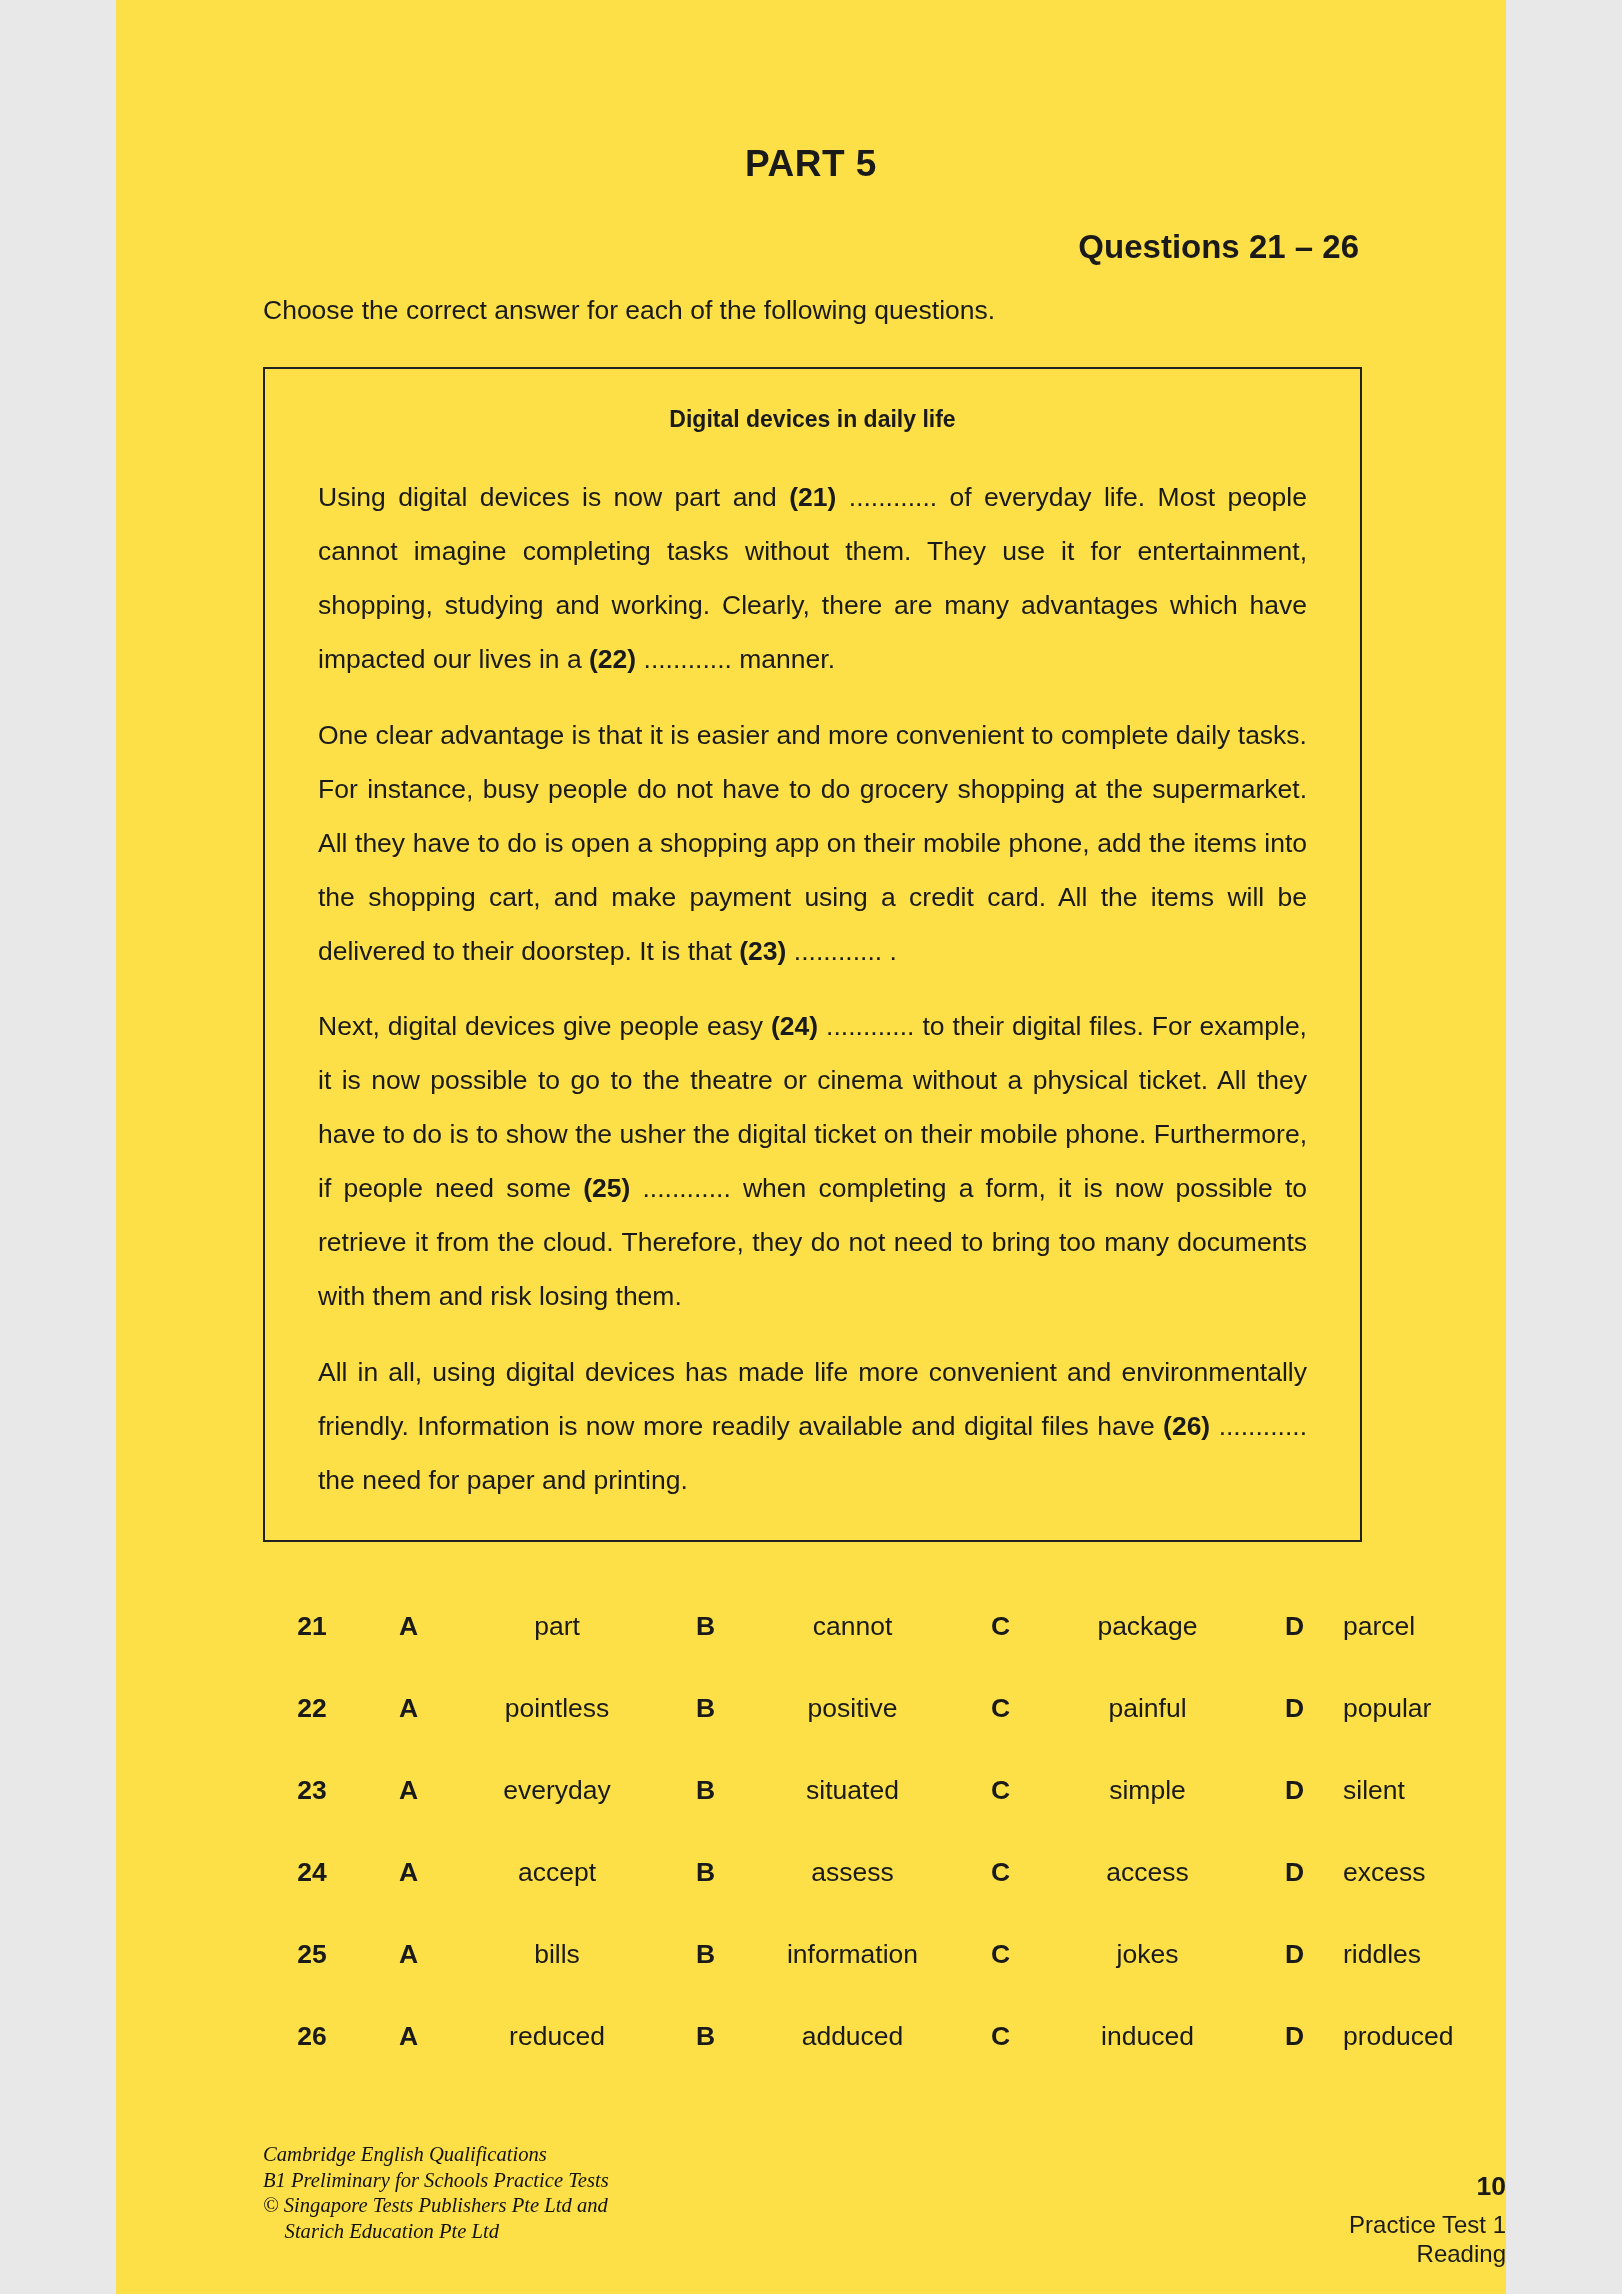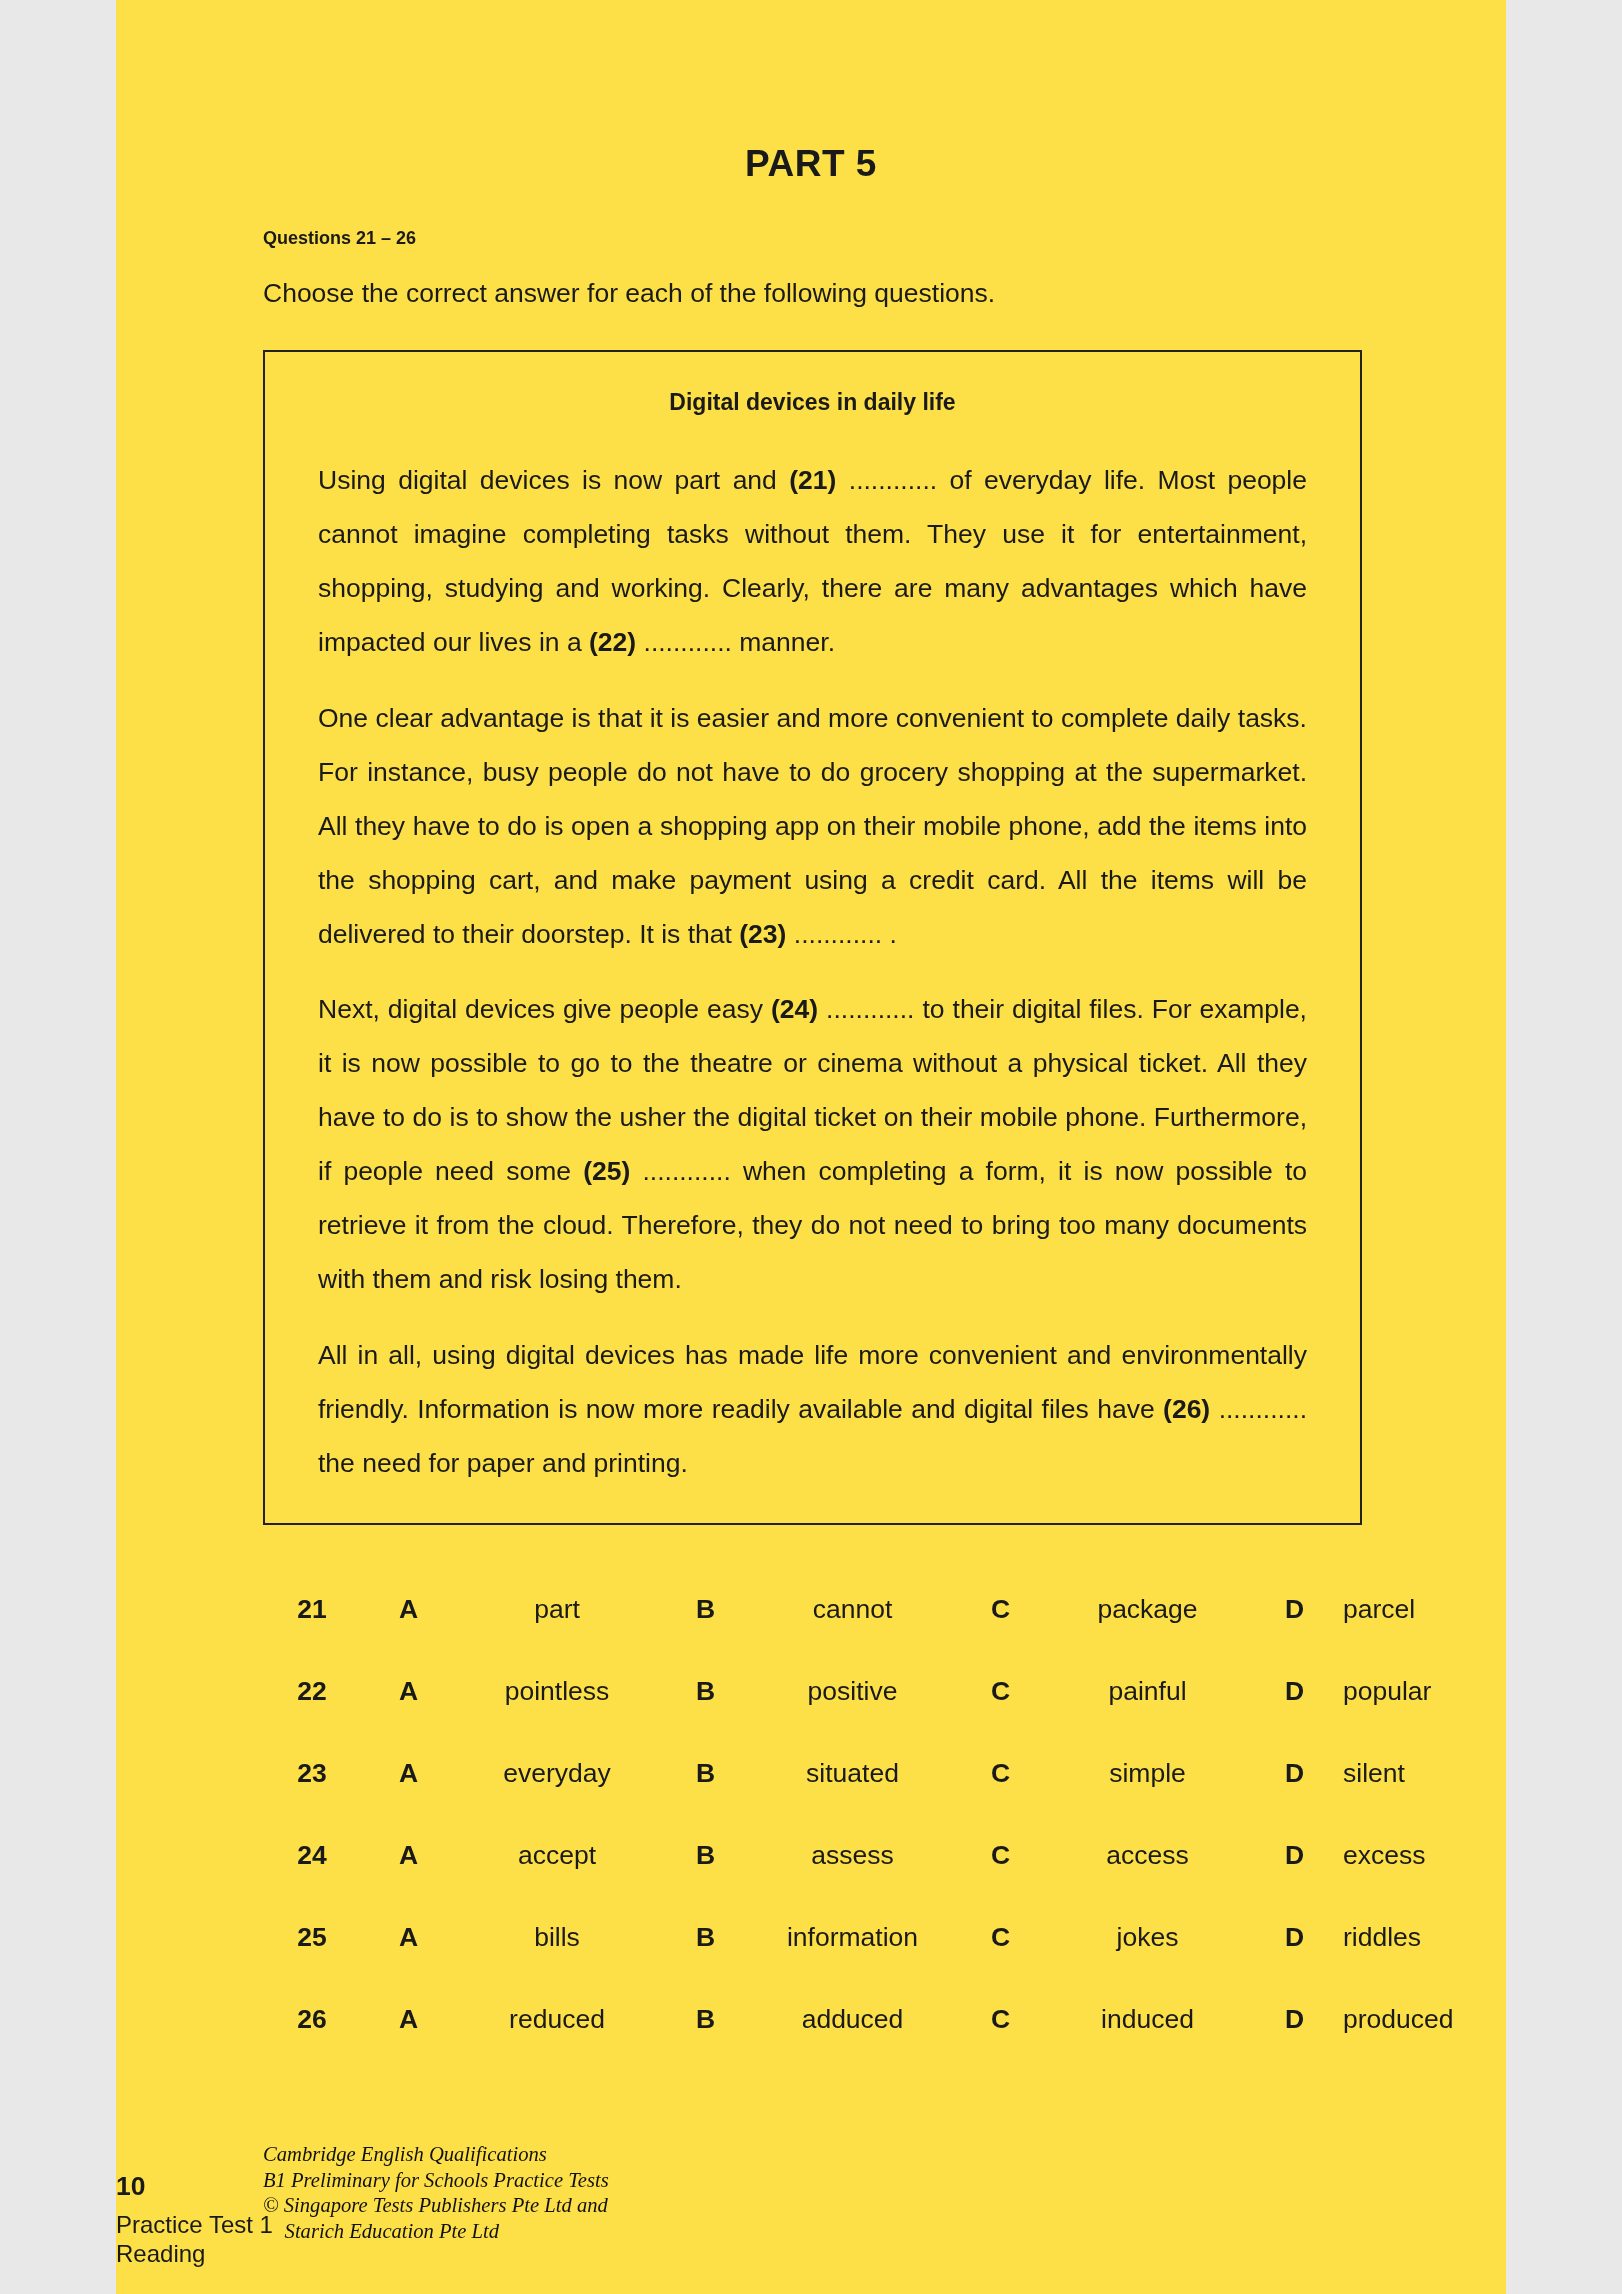--- a/index.html
+++ b/index.html
@@ -15,22 +15,23 @@
   }
   .part-title {
     padding-top: 143px;
     text-align: center;
     font-size: 37px;
     font-weight: bold;
     letter-spacing: 0.5px;
   }
   .questions-heading {
     margin: 43px 147px 0 147px;
-    font-size: 18px;
+    font-size: 33px;
     font-weight: bold;
+    text-align: right;
   }
   .instruction {
     margin: 29px 147px 0 147px;
     font-size: 26.5px;
   }
   .passage-box {
     margin: 41px 144px 0 147px;
     border: 2.9px solid #222222;
     padding: 37px 53px 25.5px 53px;
   }
@@ -70,21 +71,21 @@
     line-height: 25.5px;
     color: #111111;
     font-style: italic;
   }
   .footer-left .publisher-line:nth-child(4) { padding-left: 21.6px; }
   .footer-center {
     position: absolute;
     left: 0;
     right: 0;
     bottom: 27.4px;
-    text-align: left;
+    text-align: right;
   }
   .page-num {
     font-size: 26.5px;
     font-weight: bold;
     margin-bottom: 7.8px;
   }
   .test-label, .section-label {
     font-size: 24px;
     line-height: 29px;
   }

